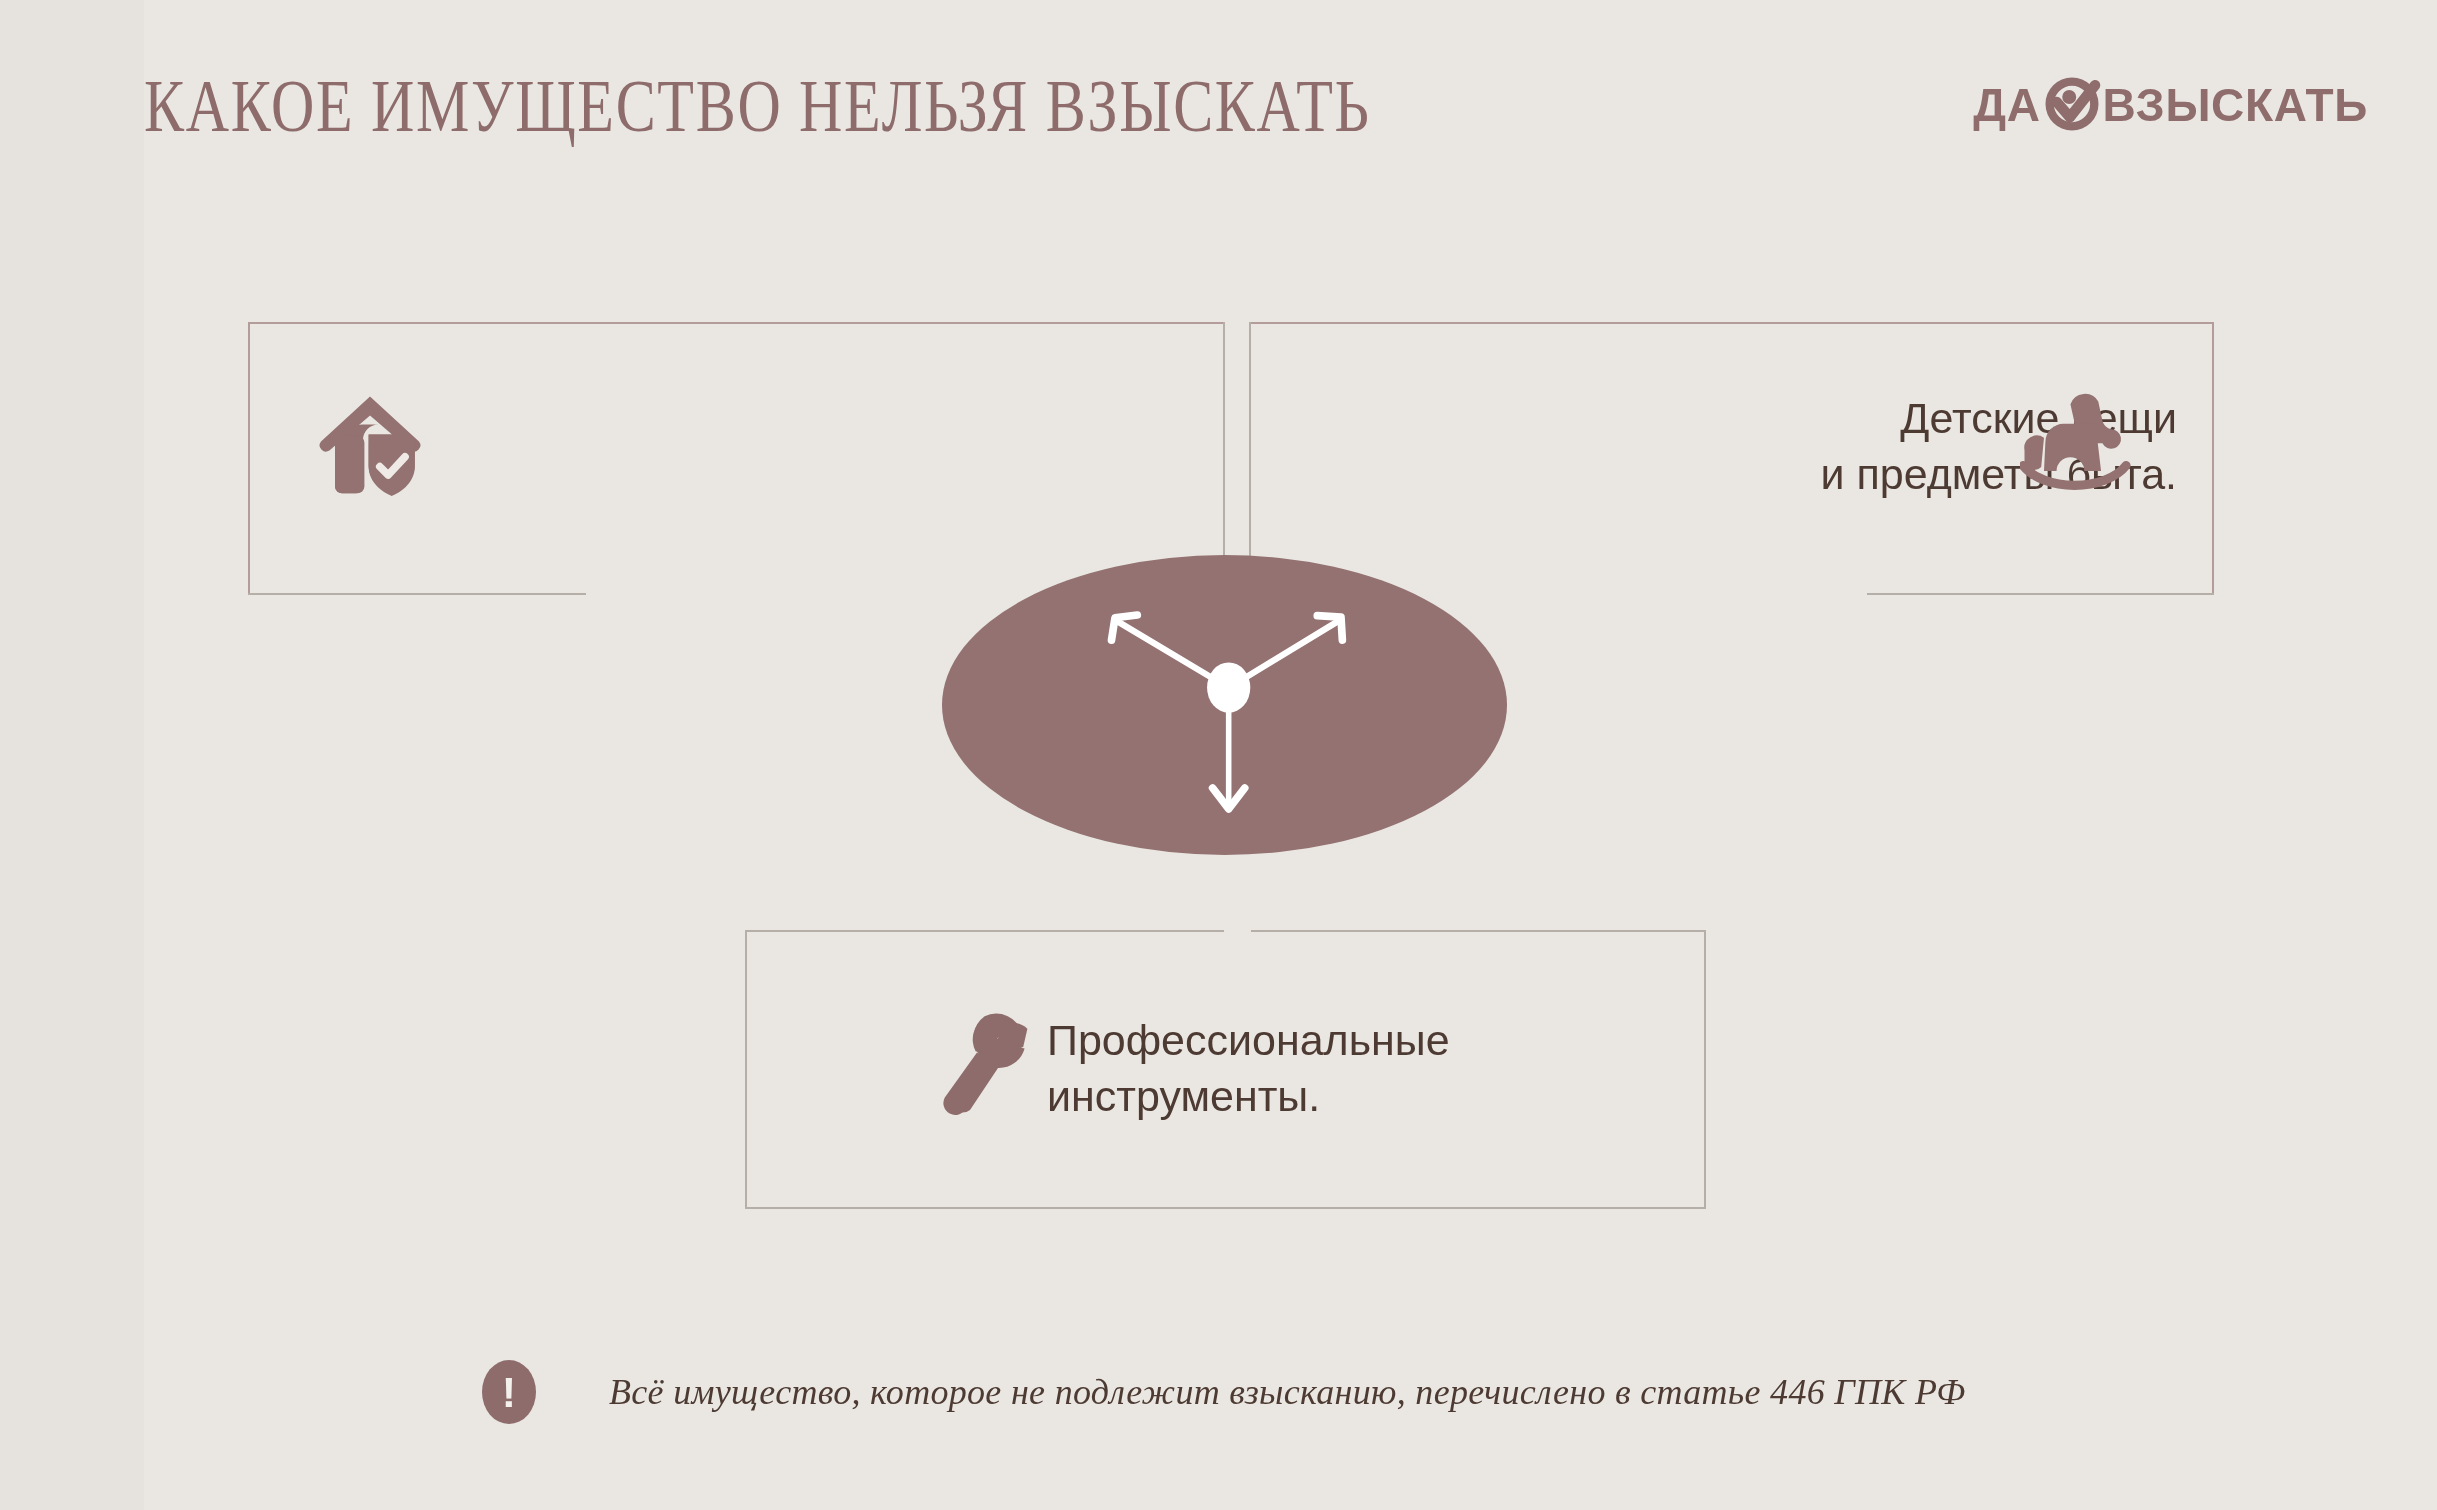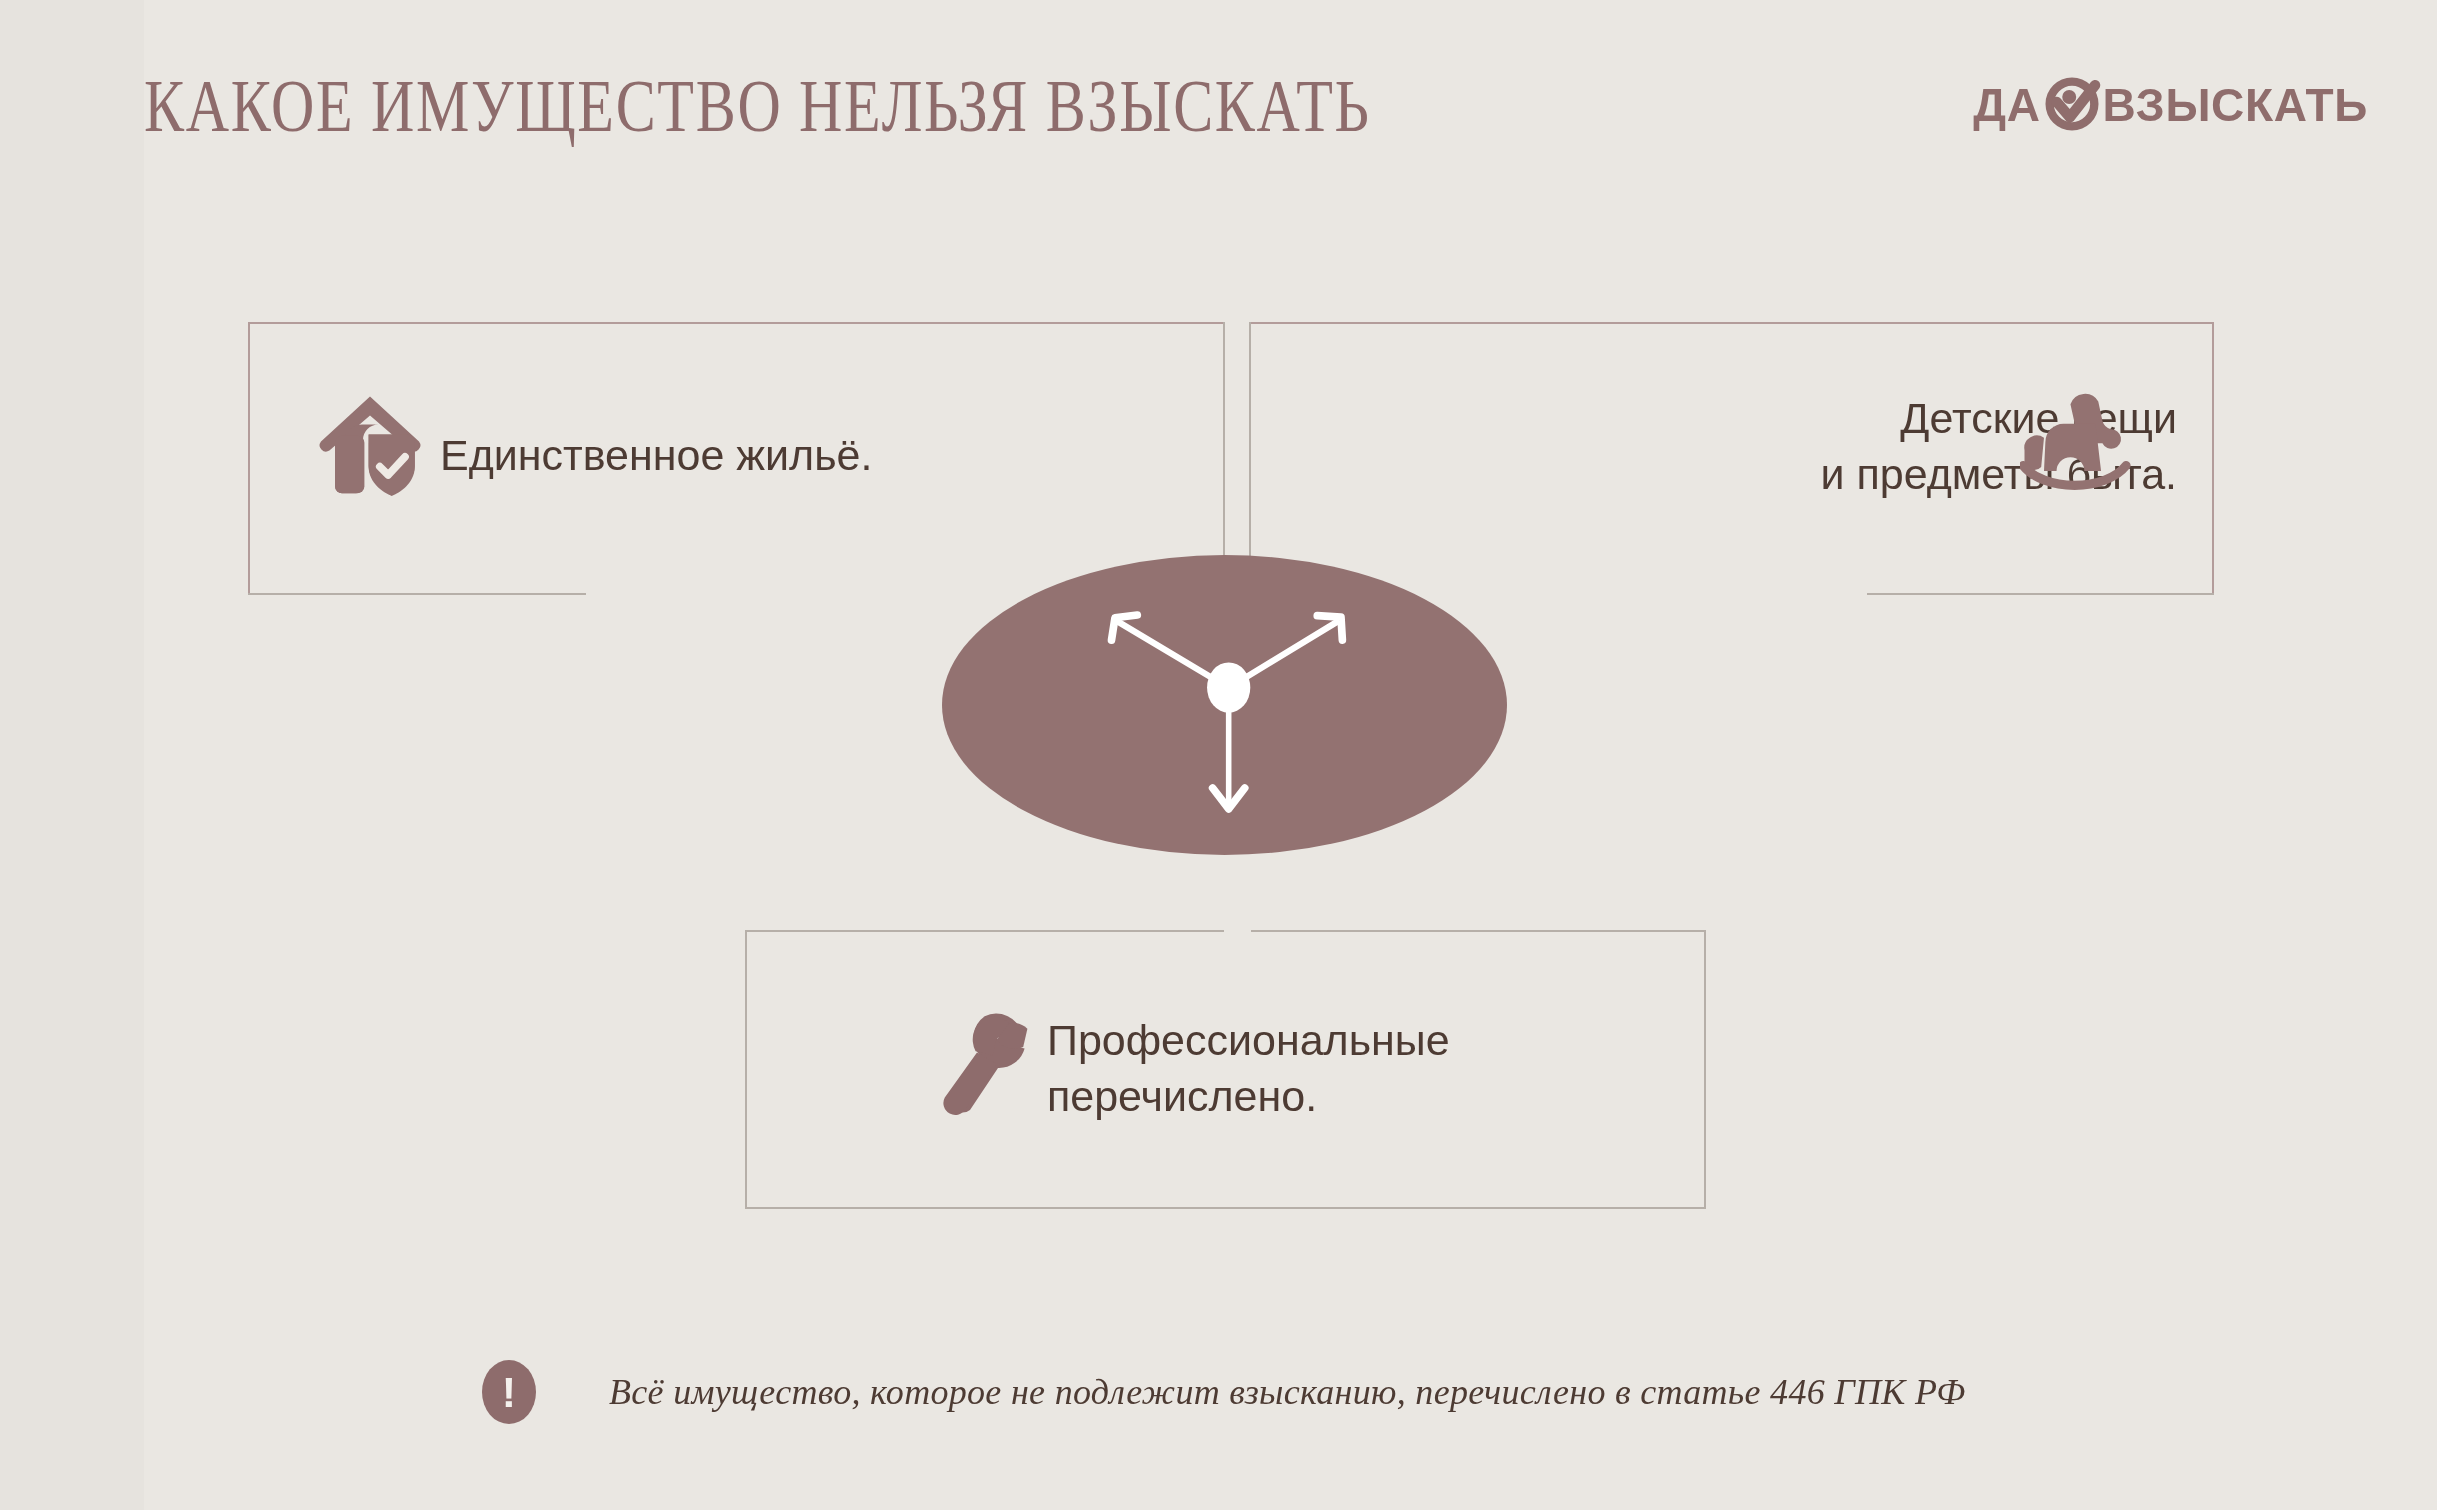--- a/index.html
+++ b/index.html
@@ -182,21 +182,20 @@
       <rect x="30" y="64" width="42" height="82" rx="10" fill="#937271"></rect>
 
       <path d="M78 62 L132 62 A12 12 0 0 1 144 74 L144 108
                C144 132 122 146 111 150 C100 146 78 132 78 108 Z" fill="#937271"></path>
       <path d="M78 62 L132 62 A12 12 0 0 1 144 74 L144 106
                C144 128 124 142 111 148 C98 142 78 128 78 106 Z" fill="#937271"></path>
       <path d="M94 108 L106 120 L130 94" stroke="#EFEAE5" stroke-width="11" stroke-linecap="round" stroke-linejoin="round" fill="none"></path>
     </svg>
   </div>
 
-  <div class="card-text" style="left:440px; top:428px; width:733px;">Единственное жильё.</div>
 
   <div class="card-line h" style="left:1249px; top:322px; width:965px;"></div>
 
   <div class="card-line v" style="left:2212px; top:322px; height:272px;"></div>
 
   <div class="card-line h" style="left:1867px; top:593px; width:347px; background:#B6AFA8;"></div>
 
   <div class="connector" style="left:1249px; top:322px; height:450px;"></div>
 
   <div class="card-text" style="left:1563px; top:391px; width:614px; text-align:right;">Детские вещи
@@ -229,21 +228,21 @@
                L22 130 A18 18 0 0 0 50 150 L90 90
                A38 38 0 0 0 128 62 L100 56 L84 44 L92 26 Z" fill="#8E6C6C"></path>
       <path d="M72 18 A36 36 0 0 1 114 36 L88 48 L82 72 L58 66
                A36 36 0 0 1 72 18 Z" fill="#8E6C6C"></path>
       <path d="M60 68 L14 132 A17 17 0 0 0 44 148 L88 84 Z" fill="#8E6C6C"></path>
       <path d="M88 50 A32 32 0 0 0 126 60 L132 34 A30 30 0 0 0 106 26 Z" fill="#8E6C6C"></path>
     </svg>
   </div>
 
   <div class="card-text" style="left:1047px; top:1013px; width:628px;">Профессиональные
-перечислено.</div>
+инструменты.</div>
 
   <div id="center-hub">
     <div id="center-ellipse"></div>
     <svg id="hub-arrows" viewBox="0 0 810 430" aria-hidden="true">
 
       <line x1="407" y1="188" x2="253" y2="96" stroke="#FFFFFF" stroke-width="9" stroke-linecap="round"></line>
       <path d="M243 122 L248 90 L280 86" stroke="#FFFFFF" stroke-width="11" stroke-linecap="round" stroke-linejoin="round" fill="none"></path>
 
       <line x1="415" y1="188" x2="566" y2="96" stroke="#FFFFFF" stroke-width="9" stroke-linecap="round"></line>
       <path d="M538 87 L572 89 L574 122" stroke="#FFFFFF" stroke-width="11" stroke-linecap="round" stroke-linejoin="round" fill="none"></path>

